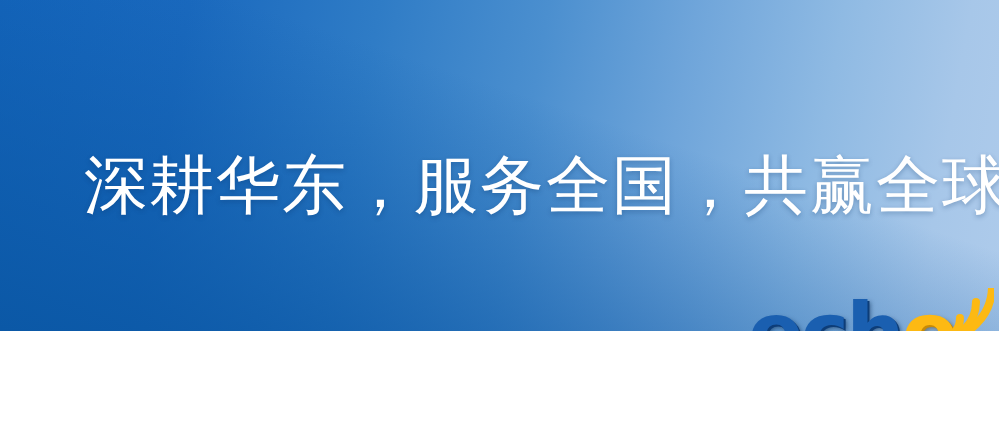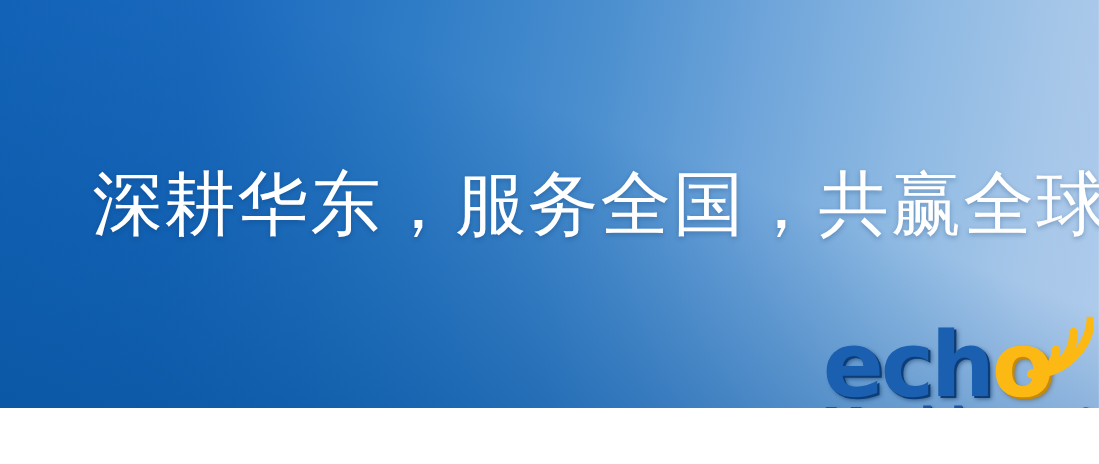--- a/index.html
+++ b/index.html
@@ -3,21 +3,21 @@
 <meta charset="utf-8">
 <style>
   html, body {
     margin: 0;
     padding: 0;
     background: #ffffff;
   }
   #banner {
     position: relative;
     width: 999px;
-    height: 371px;
+    height: 331px;
     overflow: hidden;
     font-family: "Liberation Sans", sans-serif;
     
     background:
       linear-gradient(to top right,
         rgba(11,88,166,1.0) 0%,
         rgba(11,88,166,0.0) 62%),
       linear-gradient(100deg,
         #1465BC 0%,
         #1A69BE 18%,

